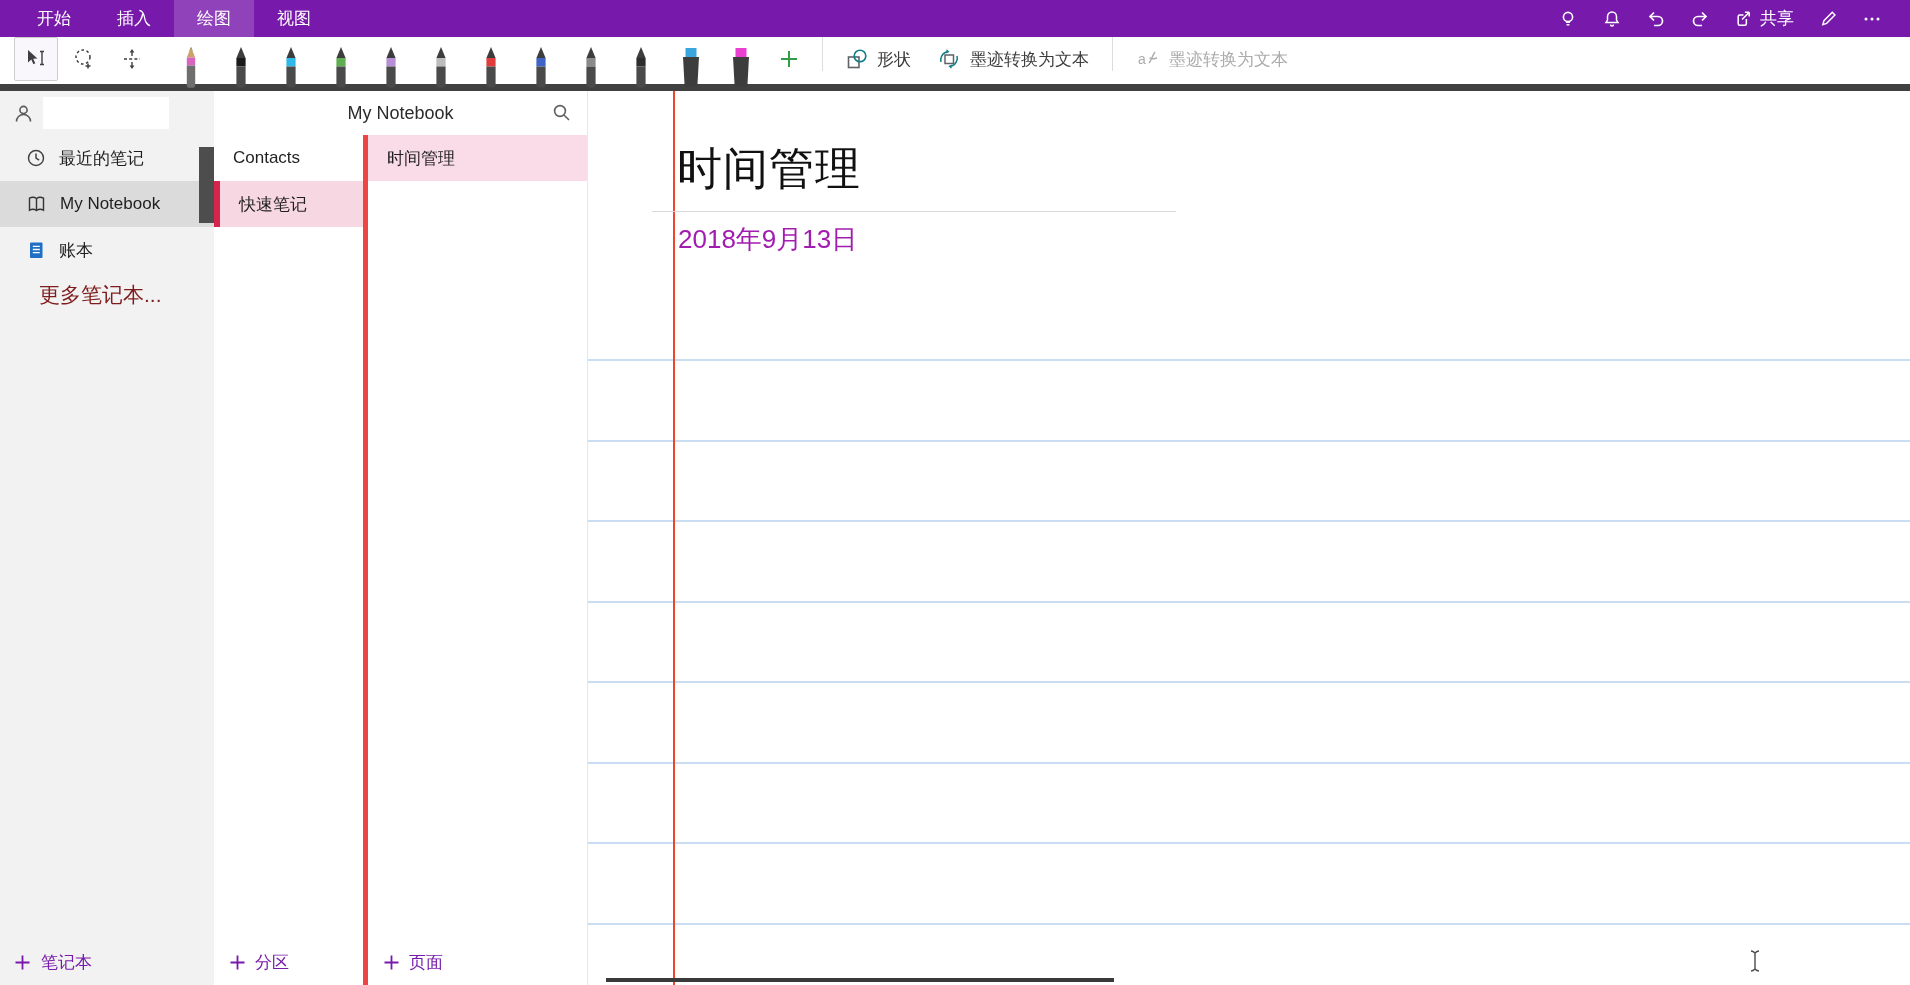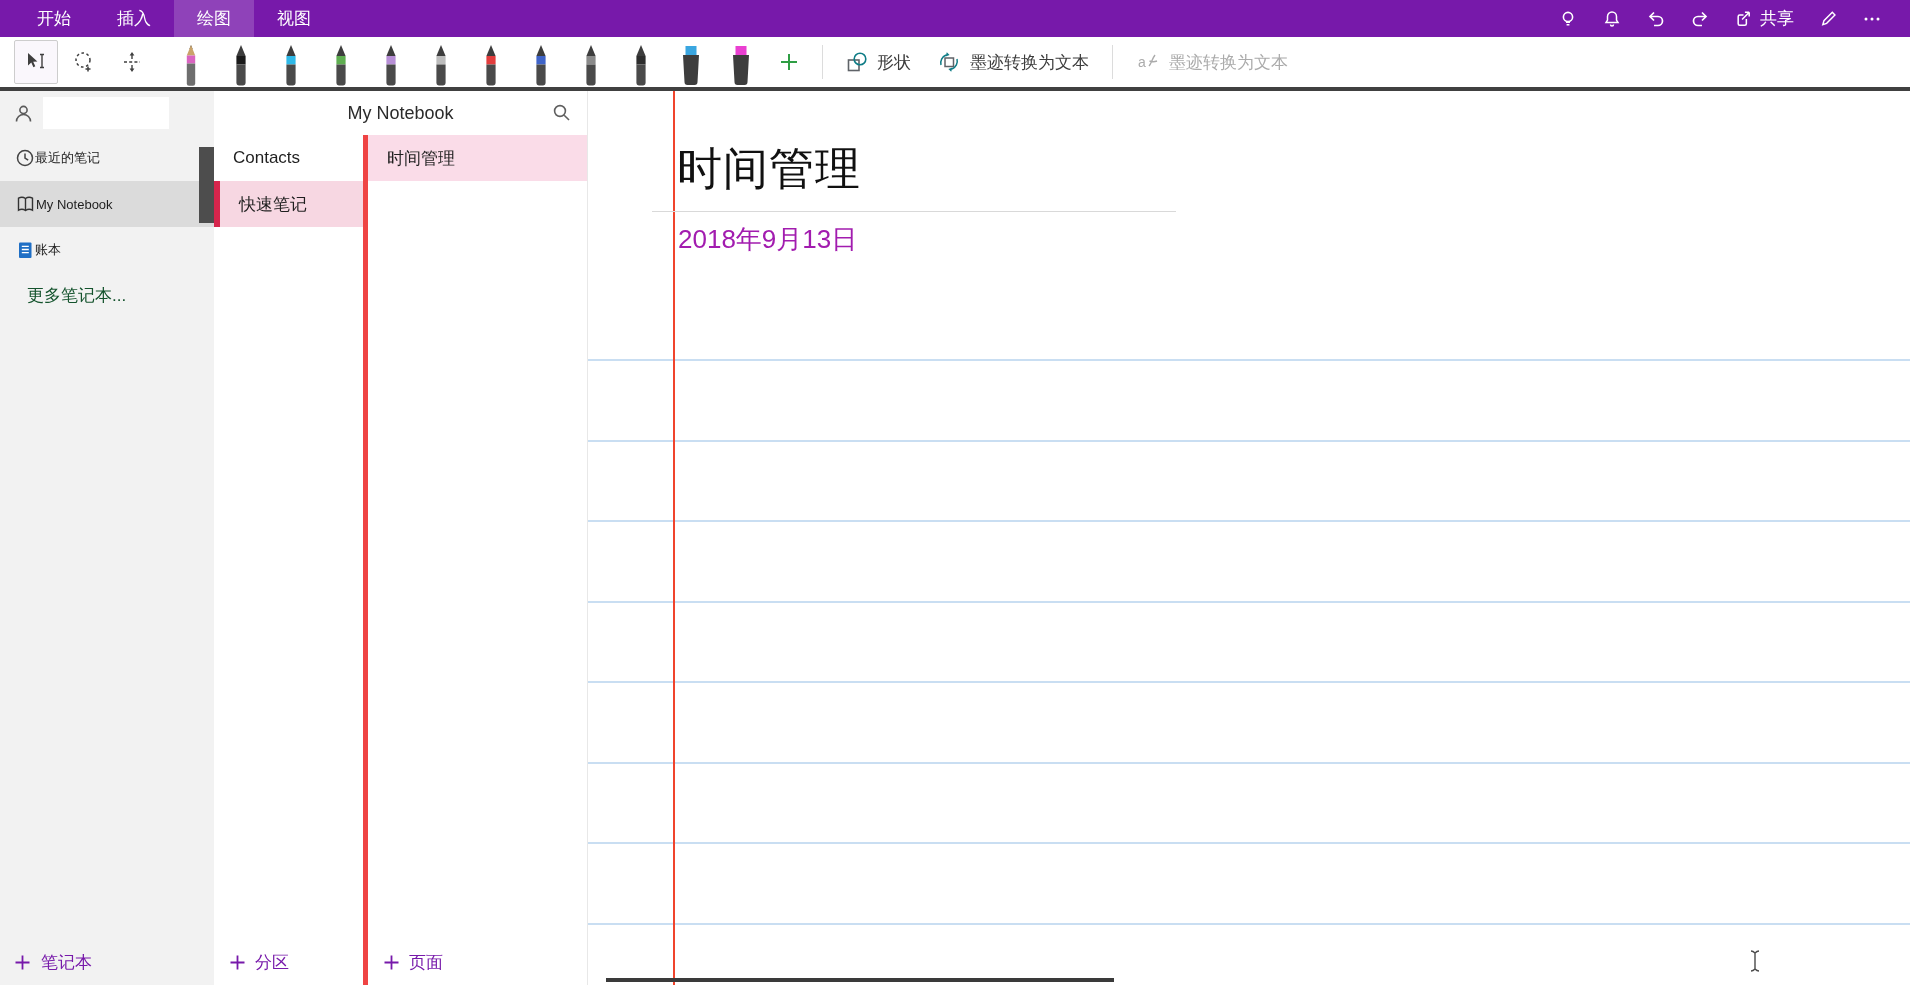--- a/index.html
+++ b/index.html
@@ -16,42 +16,42 @@
   }
   .tabs { display: flex; padding-left: 14px; }
   .tab { padding: 0 23px; display: flex; align-items: center; font-size: 17px; }
   .tab.active { background: rgba(255,255,255,0.18); }
   .tb-right { display: flex; align-items: center; padding-right: 16px; }
   .tb-btn { width: 44px; height: 37px; display: flex; align-items: center; justify-content: center; }
   .share-btn { display: flex; align-items: center; gap: 7px; padding: 0 12px; font-size: 17px; height: 37px; }
 
   
   .ribbon {
-    height: 54px; background: #fff; border-bottom: 4px solid #404040;
-    display: flex; align-items: center; padding-left: 14px;
+    height: 54px; background: #fff; border-bottom: 7px solid #404040;
+    display: flex; align-items: flex-start; padding-left: 14px;
   }
   .tool { width: 44px; height: 44px; display: flex; align-items: center; justify-content: center; border-radius: 2px; margin-right: 4px; }
   .tool.selected { border: 1px solid #cdcdcd; background: #faf7fc; }
   .pens { display: flex; align-items: flex-end; height: 54px; margin-left: 8px; }
   .pen { width: 50px; height: 52px; display: flex; align-items: flex-end; justify-content: center; }
   .add-pen { width: 46px; height: 44px; display: flex; align-items: center; justify-content: center; }
   .sep { width: 1px; height: 34px; background: #dcdcdc; margin: 0 10px; }
   .rbtn { display: flex; align-items: center; gap: 9px; padding: 0 13px; height: 44px; font-size: 17px; color: #3d3d3d; }
   .rbtn.disabled { color: #ababab; }
 
   
   .main { display: flex; height: 894px; }
 
   
   .sidebar { width: 214px; background: #f2f2f2; position: relative; flex: none; }
   .sidebar-top { height: 44px; display: flex; align-items: center; padding: 0 10px 0 13px; gap: 9px; }
   .search-input { width: 126px; height: 32px; border: none; outline: none; background: #fff; padding: 0 8px; font-size: 16px; font-family: inherit; }
-  .nav-item { height: 46px; display: flex; align-items: center; padding-left: 15px; font-size: 13px; }
+  .nav-item { height: 46px; display: flex; align-items: center; gap: 13px; padding-left: 26px; font-size: 17px; }
   .nav-item.selected { background: #dbdbdb; }
-  .nav-link { color: #14532d; padding-left: 27px; height: 44px; display: flex; align-items: center; font-size: 17px; }
+  .nav-link { color: #7f1d1d; padding-left: 39px; height: 44px; display: flex; align-items: center; font-size: 21px; }
   .scroll-thumb { position: absolute; right: 0; top: 56px; width: 15px; height: 76px; background: #4d4d4d; }
   .add-btn { position: absolute; bottom: 0; left: 0; height: 46px; display: flex; align-items: center; gap: 10px; padding: 0 14px; color: #7719aa; font-size: 17px; }
 
   
   .panel { width: 374px; background: #fff; display: flex; flex-direction: column; flex: none; border-right: 1px solid #e8e8e8; }
   .panel-header { height: 44px; flex: none; display: flex; align-items: center; justify-content: center; position: relative; font-size: 18px; color: #2b2b2b; }
   .panel-header .hdr-search { position: absolute; right: 15px; top: 11px; }
   .panel-body { flex: 1; display: flex; position: relative; }
   .sections-col { width: 154px; border-right: 5px solid #ef4444; position: relative; }
   .pages-col { flex: 1; position: relative; }

